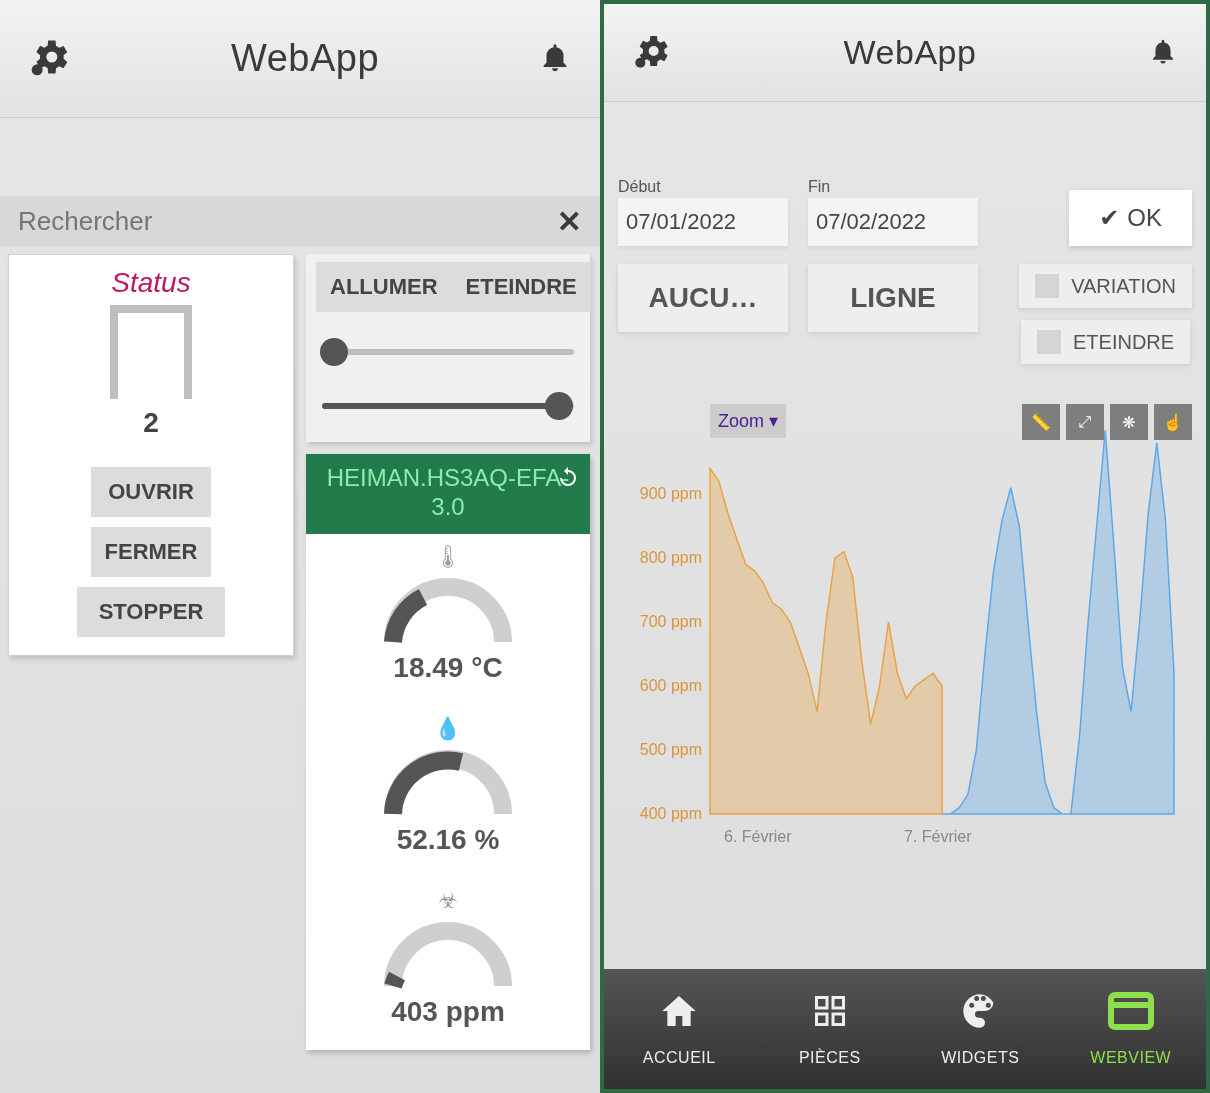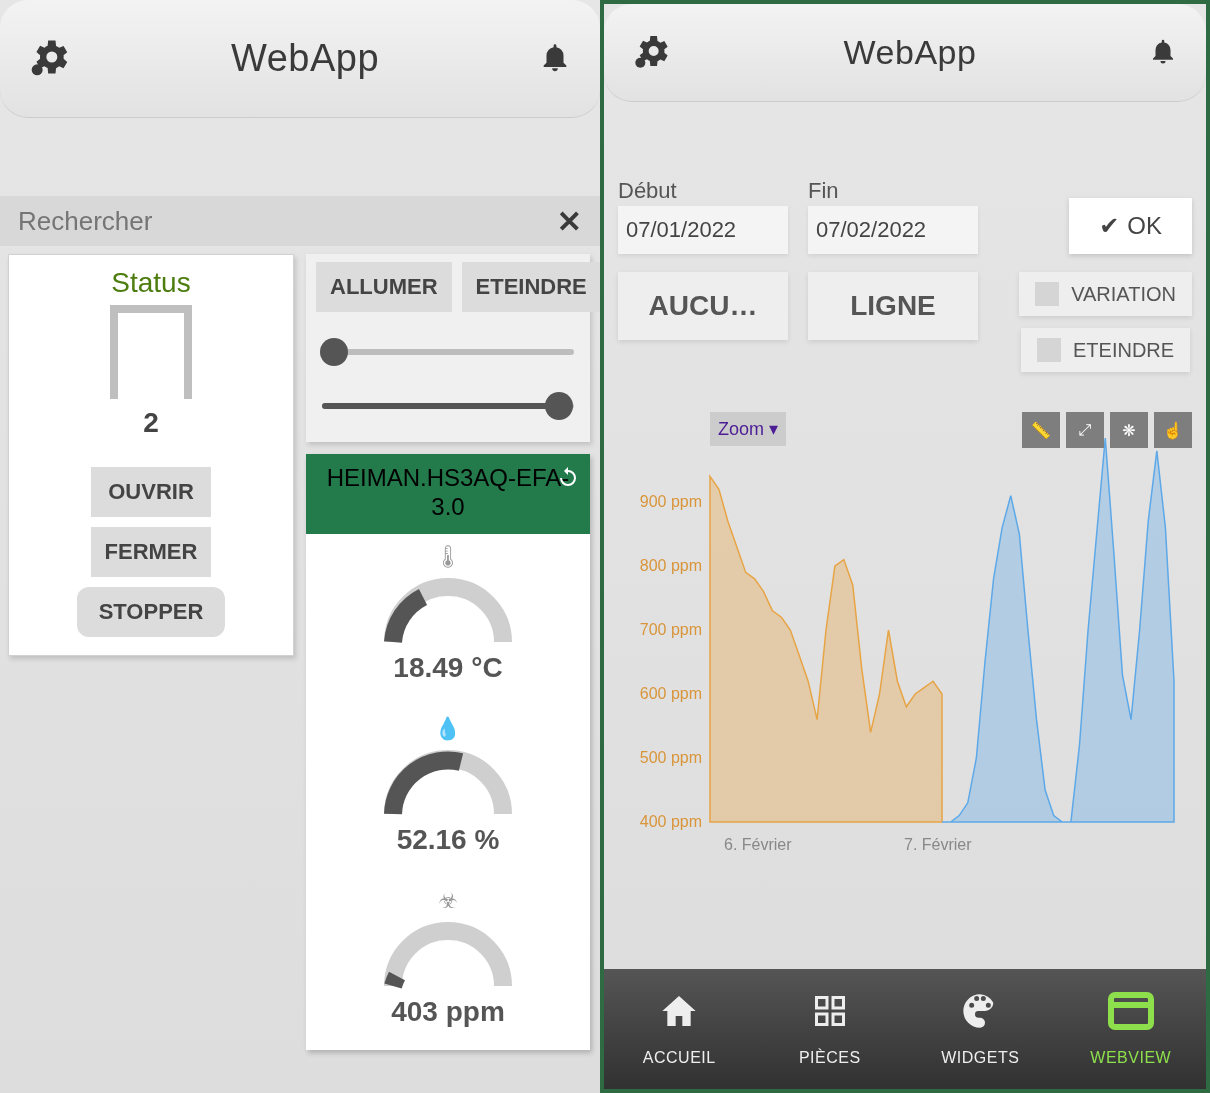--- a/index.html
+++ b/index.html
@@ -1,60 +1,60 @@
 <!DOCTYPE html>
 <html><head>
 <meta charset="utf-8">
 <style>
   * { margin:0; padding:0; box-sizing:border-box; font-family:"Helvetica Neue",Arial,sans-serif; }
   body { background:#dedede; display:flex; width:1210px; height:1093px; }
   .screen { position:relative; height:100%; background:linear-gradient(180deg,#e6e6e6 0%,#ddd 100%); display:flex; flex-direction:column; overflow:hidden; }
   .left  { width:604px; border-right:4px solid #2e6b42; }
   .right { width:606px; border:4px solid #2e6b42; border-left:none;}
-  .topbar { height:118px; background:linear-gradient(180deg,#f3f3f3,#e2e2e2); display:flex; align-items:center; justify-content:space-between; padding:0 28px; border-bottom:1px solid #ccc;border-radius:28px;}
+  .topbar { height:118px; background:linear-gradient(180deg,#f3f3f3,#e2e2e2); display:flex; align-items:center; justify-content:space-between; padding:0 28px; border-bottom:1px solid #ccc;}
   .topbar.small { height:98px; }
   .title { font-size:38px; font-weight:300; color:#3a3a3a; letter-spacing:.5px;}
   .icon-gears,.icon-bell { color:#3a3a3a; }
   .gap { height:78px; }
   .gap2 { height:68px; }
 
   
   .searchbar { background:#d8d8d8; height:50px; display:flex; align-items:center; padding:0 18px; }
   .searchbar input { flex:1; background:transparent; border:none; font-size:26px; color:#666; outline:none;}
   .searchbar .close { font-size:30px; font-weight:900; color:#3a3a3a; cursor:pointer;}
   .cards { flex:1; display:flex; gap:12px; padding:8px 8px 0 8px; align-items:flex-start;}
   .card { background:#fff; border:1px solid #d2d2d2; box-shadow:2px 3px 5px rgba(0,0,0,.15);}
   .status-card { width:286px; padding:12px 14px 18px; display:flex; flex-direction:column; align-items:center;}
-  .status-title { font-size:28px; color:#4d7c0f; margin-bottom:6px;}
+  .status-title { font-size:28px; color:#be185d; margin-bottom:6px;font-style:italic;}
   .door-icon { width:82px; height:94px; border:8px solid #bfbfbf; border-bottom:none; margin-bottom:8px;}
   .status-val { font-size:28px; font-weight:600; color:#444; margin-bottom:28px;}
   .btn-row { display:flex; gap:10px;flex-direction:column; }
   .btn { background:#dcdcdc; color:#444; font-size:22px; font-weight:600; padding:12px 14px; border:none; cursor:pointer;}
-  .btn.single { margin-top:10px; padding:12px 22px;border-radius:12px;}
+  .btn.single { margin-top:10px; padding:12px 22px;}
 
   .rightcol { width:284px; display:flex; flex-direction:column; gap:12px;}
   .ctrl-card { background:#f0f0f0; padding:8px 10px 22px; box-shadow:2px 3px 5px rgba(0,0,0,.15);}
-  .ctrl-btns { display:flex; gap:10px; }
+  .ctrl-btns { display:flex; }
   .slider { position:relative; height:28px; margin-top:26px;}
   .slider .track-base { position:absolute; top:11px; left:6px; right:6px; height:6px; border-radius:3px; background:#bdbdbd;}
   .slider .track-fill { position:absolute; top:11px; left:6px; height:6px; border-radius:3px; background:#555;}
   .slider .knob { position:absolute; top:0; width:28px; height:28px; border-radius:50%; background:#555;}
 
   .sensor-card { background:#fff; box-shadow:2px 3px 5px rgba(0,0,0,.2);}
-  .sensor-head { background:#237a4b; color:#000000; padding:10px 10px 12px; text-align:center; position:relative; font-size:24px; line-height:1.2;}
+  .sensor-head { background:#237a4b; color:#86efac; padding:10px 10px 12px; text-align:center; position:relative; font-size:24px; line-height:1.2;}
   .sensor-head .refresh { position:absolute; right:10px; top:12px;}
   .gauge-block { padding:10px 0 4px; text-align:center; color:#555;}
   .gauge-ico { font-size:22px; color:#999; margin-bottom:2px;}
   .gauge-svg { width:150px; height:76px; display:block; margin:0 auto;}
   .gauge-val { font-size:28px; font-weight:600; color:#555; margin-top:4px; margin-bottom:18px;}
 
   
   .form-row { display:flex; gap:20px; align-items:flex-end; padding:8px 14px 0;}
   .fld { display:flex; flex-direction:column; }
-  .fld label { font-size:22px; color:#555; margin-bottom:2px;}
+  .fld label { font-size:16px; color:#555; margin-bottom:2px;}
   .fld input { width:170px; height:48px; font-size:22px; color:#444; background:#f4f4f4; border:none; padding:0 8px; box-shadow:0 2px 4px rgba(0,0,0,.08);}
   .ok-btn { margin-left:auto; background:#fff; border:none; height:56px; padding:0 30px; font-size:24px; color:#444; box-shadow:0 2px 5px rgba(0,0,0,.15); cursor:pointer; display:flex; align-items:center; gap:8px;}
   .type-row { display:flex; gap:20px; padding:18px 14px 0; align-items:flex-start;}
   .type-btn { background:#eee; border:none; width:170px; height:68px; font-size:28px; font-weight:600; color:#555; box-shadow:0 2px 5px rgba(0,0,0,.1); cursor:pointer; overflow:hidden; text-align:center;}
   .checks { margin-left:auto; display:flex; flex-direction:column; gap:12px;align-items:center; }
   .chk { background:#eee; padding:10px 16px; display:flex; align-items:center; gap:12px; font-size:20px; color:#555; box-shadow:0 2px 5px rgba(0,0,0,.1);}
   .chk .box { width:24px; height:24px; background:#d5d5d5;}
   .chart-area { margin:40px 10px 0; position:relative;}
   .zoom-btn { position:absolute; left:96px; top:0; background:#ccc; border:none; font-size:18px; padding:6px 8px; color:#4c1d95;}
   .tool-row { position:absolute; right:4px; top:0; display:flex; gap:6px;}

